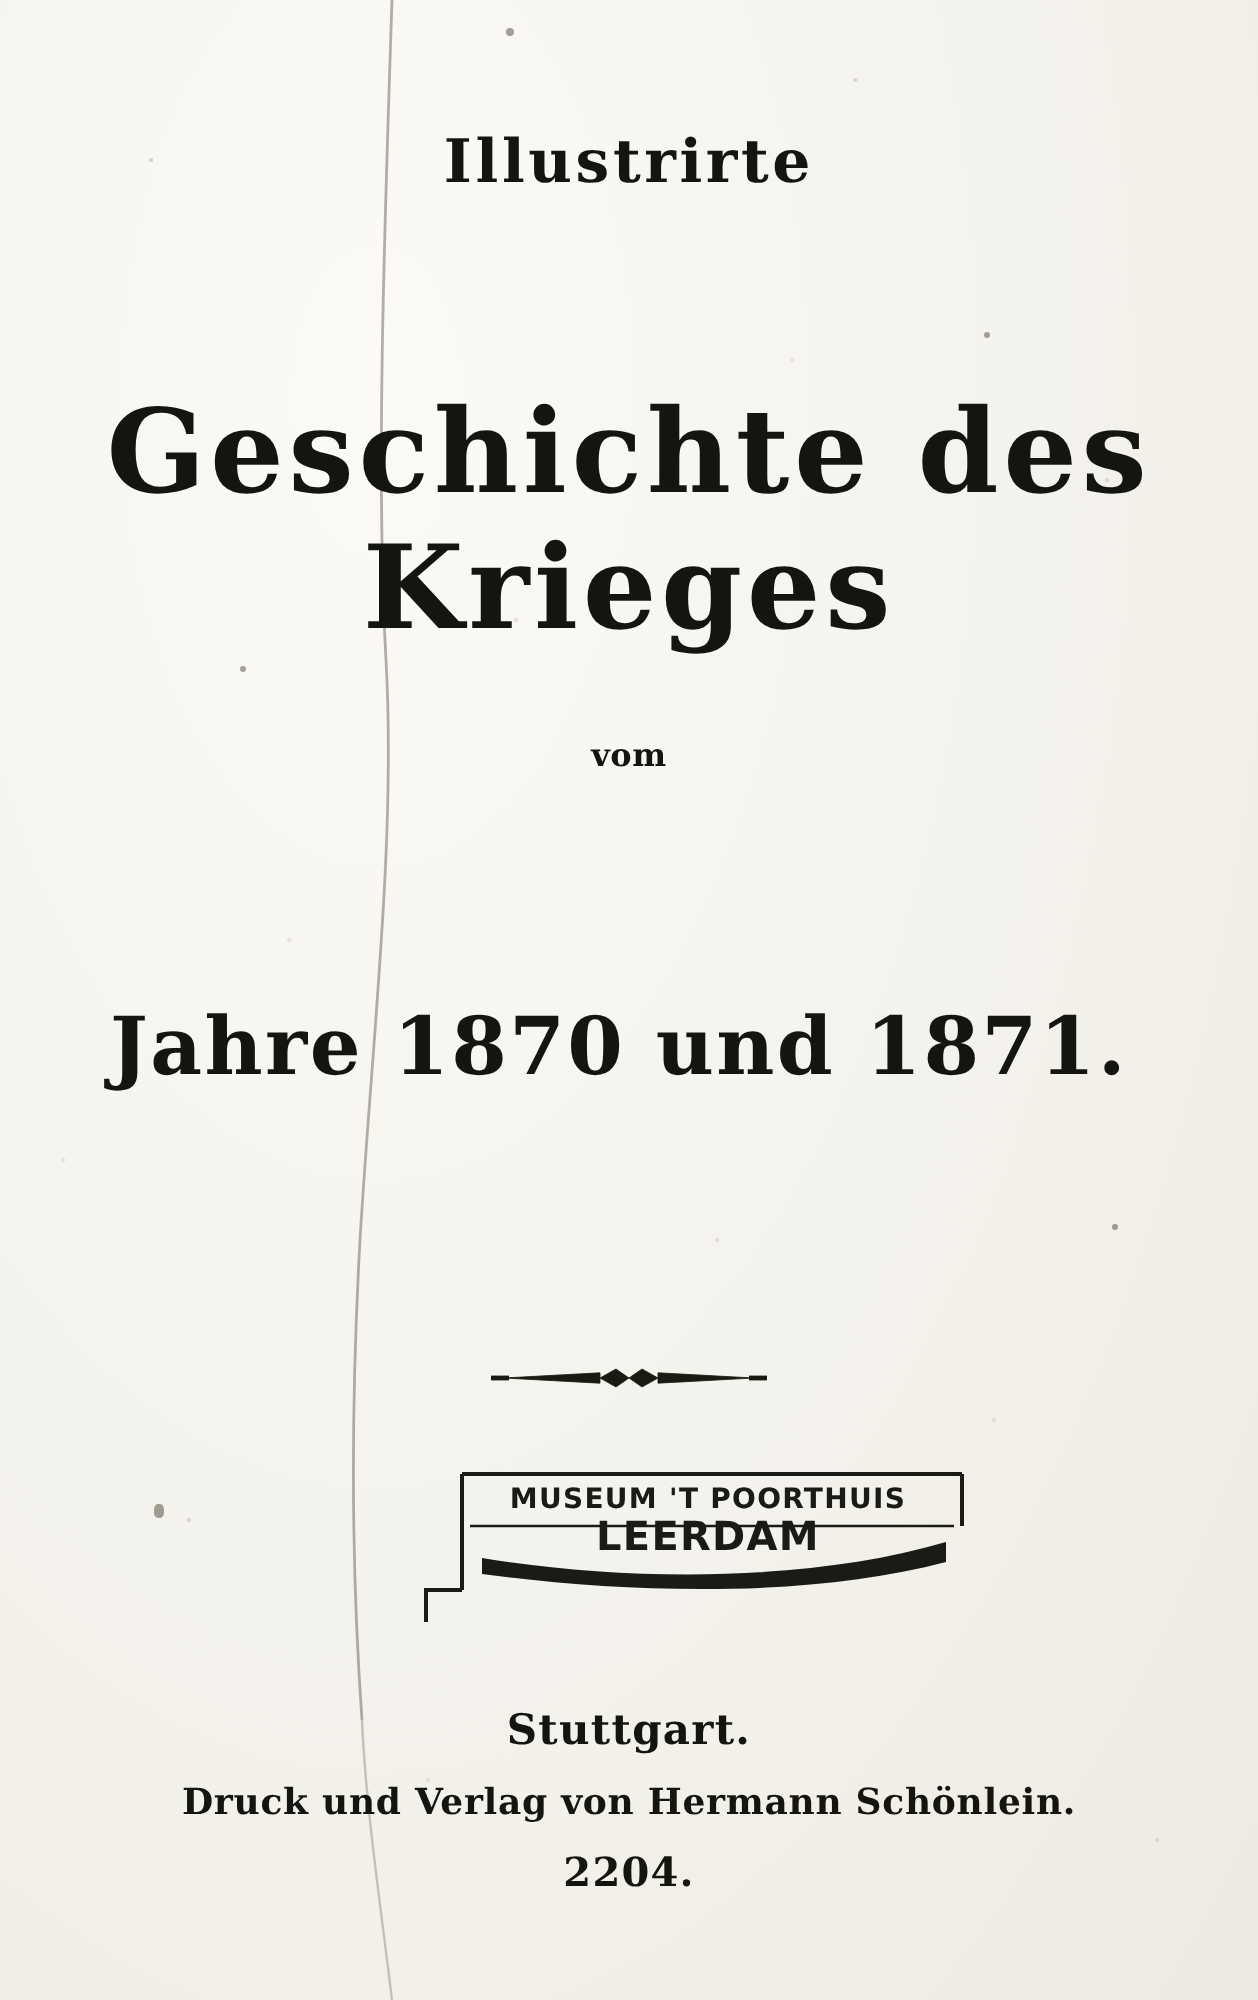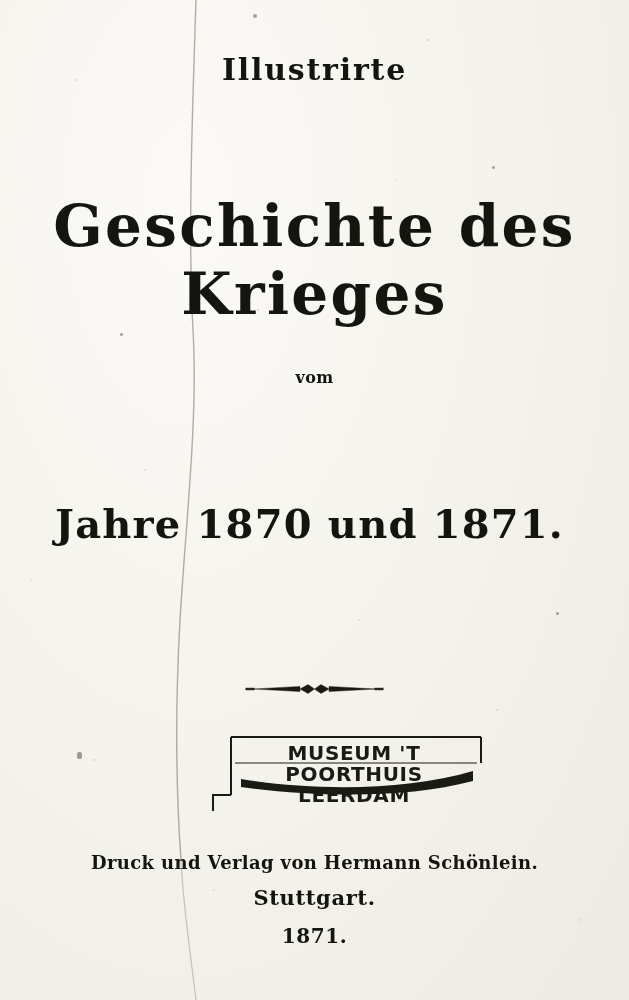--- a/index.html
+++ b/index.html
@@ -56,21 +56,21 @@
 
   .fraktur {
     font-family: "DejaVu Serif", serif;
     color: #15150f;
     font-weight: 700;
     letter-spacing: .02em;
   }
 
   #line-illustrirte {
     position: absolute;
-    top: 52px; left: 0; right: 0;
+    top: 64px; left: 0; right: 0;
     font-size: 30px;
     letter-spacing: .06em;
   }
   #line-main {
     position: absolute;
     top: 192px; left: 0; right: 0;
     font-size: 58px;
     letter-spacing: .04em;
   }
   #line-vom {
@@ -105,21 +105,21 @@
     top: 8px;
     left: 24px;
     width: 250px;
     text-align: center;
     font-family: "DejaVu Sans", sans-serif;
     font-weight: 700;
     color: #1b1b16;
     line-height: 1.05;
     letter-spacing: .04em;
   }
-  #stamp-line1 { font-size: 20px; }
+  #stamp-line1 { font-size: 14px; }
   #stamp-line2 { font-size: 20px; }
 
   
   #imprint {
     position: absolute;
     top: 852px; left: 0; right: 0;
     color: #17170f;
   }
   #imprint-city {
     font-size: 21px;
@@ -193,18 +193,18 @@
 
       <path d="M30 28 L272 28" fill="none" stroke="#1b1b16" stroke-width="1.2"></path>
     </svg>
     <div id="stamp-text">
       <div id="stamp-line1">MUSEUM 'T POORTHUIS</div>
       <div id="stamp-line2">LEERDAM</div>
     </div>
   </div>
 
   <div id="imprint" class="center">
+    <div id="imprint-city" class="fraktur">Stuttgart.</div>
     <div id="imprint-publisher" class="fraktur">Druck und Verlag von Hermann Schönlein.</div>
-    <div id="imprint-city" class="fraktur">Stuttgart.</div>
-    <div id="imprint-year" class="fraktur">1871.</div>
+    <div id="imprint-year" class="fraktur">2204.</div>
   </div>
 
 </div>
 
 </body></html>

